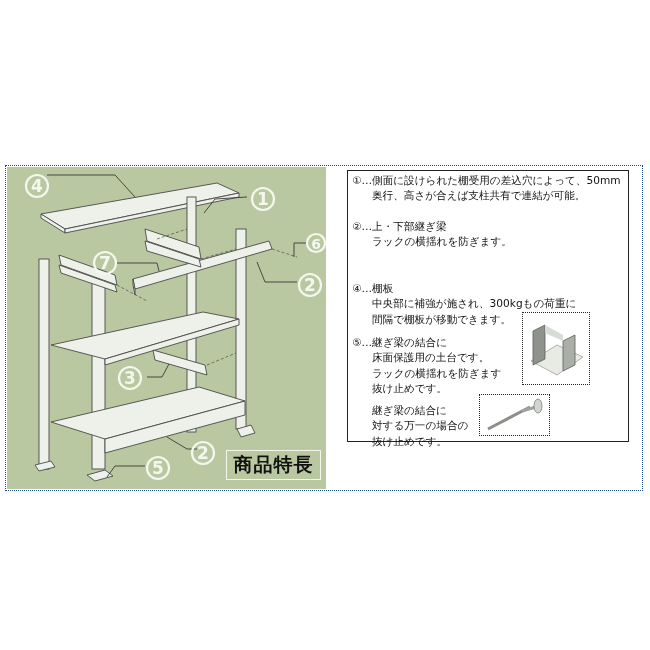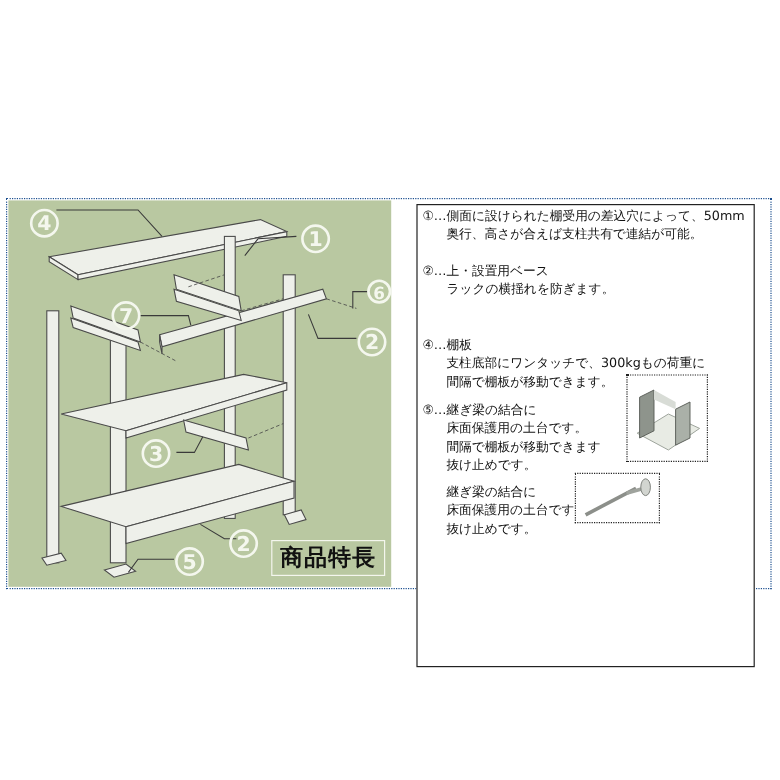--- a/index.html
+++ b/index.html
@@ -13,21 +13,21 @@
     background:#b9c8a1;
   }
   .green svg { position:absolute; left:0; top:0; }
   .feature-label {
     position:absolute; left:226px; top:450px; width:95px; height:30px;
     border:1.5px solid #f4f6ee; box-sizing:border-box; background:#b9c8a1;
     display:flex; align-items:center; justify-content:center;
     font-weight:bold; font-size:19px; color:#111; letter-spacing:1px;
   }
   .textbox {
-    position:absolute; left:347px; top:170px; width:282px; height:386px;
+    position:absolute; left:347px; top:170px; width:282px; height:272px;
     border:1.3px solid #222; box-sizing:border-box; background:#fff;padding-left:40px;
   }
   .item { position:absolute; left:4px; font-size:10.6px; line-height:15.3px; color:#111; white-space:nowrap; }
   .item .head { display:block; }
   .item .body { display:block; padding-left:20px; }
   .photo {
     position:absolute; border:1.5px dotted #222; box-sizing:border-box; background:#fff;
   }
   .circ { fill:none; stroke:#f4f7ee; stroke-width:2.2; }
   .circtext { fill:#f4f7ee; font-family:"DejaVu Sans", sans-serif; font-weight:bold; font-size:17px; text-anchor:middle; }
@@ -127,37 +127,37 @@
 </div>
 
 <div class="feature-label">商品特長</div>
 
 <div class="textbox">
   <div class="item" style="top:2px">
     <span class="head"><span>①…</span><span>側面に設けられた棚受用の差込穴によって、50mm</span></span>
     <span class="body">奥行、高さが合えば支柱共有で連結が可能。</span>
   </div>
   <div class="item" style="top:48px">
-    <span class="head"><span>②…</span><span>上・設置用ベース</span></span>
+    <span class="head"><span>②…</span><span>上・下部継ぎ梁</span></span>
     <span class="body">ラックの横揺れを防ぎます。</span>
   </div>
   <div class="item" style="top:110px">
     <span class="head"><span>④…</span><span>棚板</span></span>
-    <span class="body">支柱底部にワンタッチで、300kgもの荷重に</span>
+    <span class="body">中央部に補強が施され、300kgもの荷重に</span>
     <span class="body">間隔で棚板が移動できます。</span>
   </div>
   <div class="item" style="top:164px">
     <span class="head"><span>⑤…</span><span>継ぎ梁の結合に</span></span>
     <span class="body">床面保護用の土台です。</span>
-    <span class="body">間隔で棚板が移動できます</span>
+    <span class="body">ラックの横揺れを防ぎます</span>
     <span class="body">抜け止めです。</span>
   </div>
   <div class="item" style="top:232px">
     <span class="body">継ぎ梁の結合に</span>
-    <span class="body">床面保護用の土台です</span>
+    <span class="body">対する万一の場合の</span>
     <span class="body">抜け止めです。</span>
   </div>
 
   <div class="photo" style="left:174px; top:141px; width:68px; height:73px;">
     <svg width="65" height="70" viewBox="0 0 65 70">
       <polygon points="8,48 34,62 60,44 34,32" fill="#e8ebe4" stroke="#9aa098" stroke-width="0.8"></polygon>
       <polygon points="10,18 22,12 22,46 10,52" fill="#8e948c" stroke="#5a5e58" stroke-width="0.8"></polygon>
       <polygon points="40,28 52,22 52,52 40,58" fill="#aab0a8" stroke="#5a5e58" stroke-width="0.8"></polygon>
       <polygon points="22,12 40,22 40,28 22,20" fill="#d8dcd6"></polygon>
     </svg>

